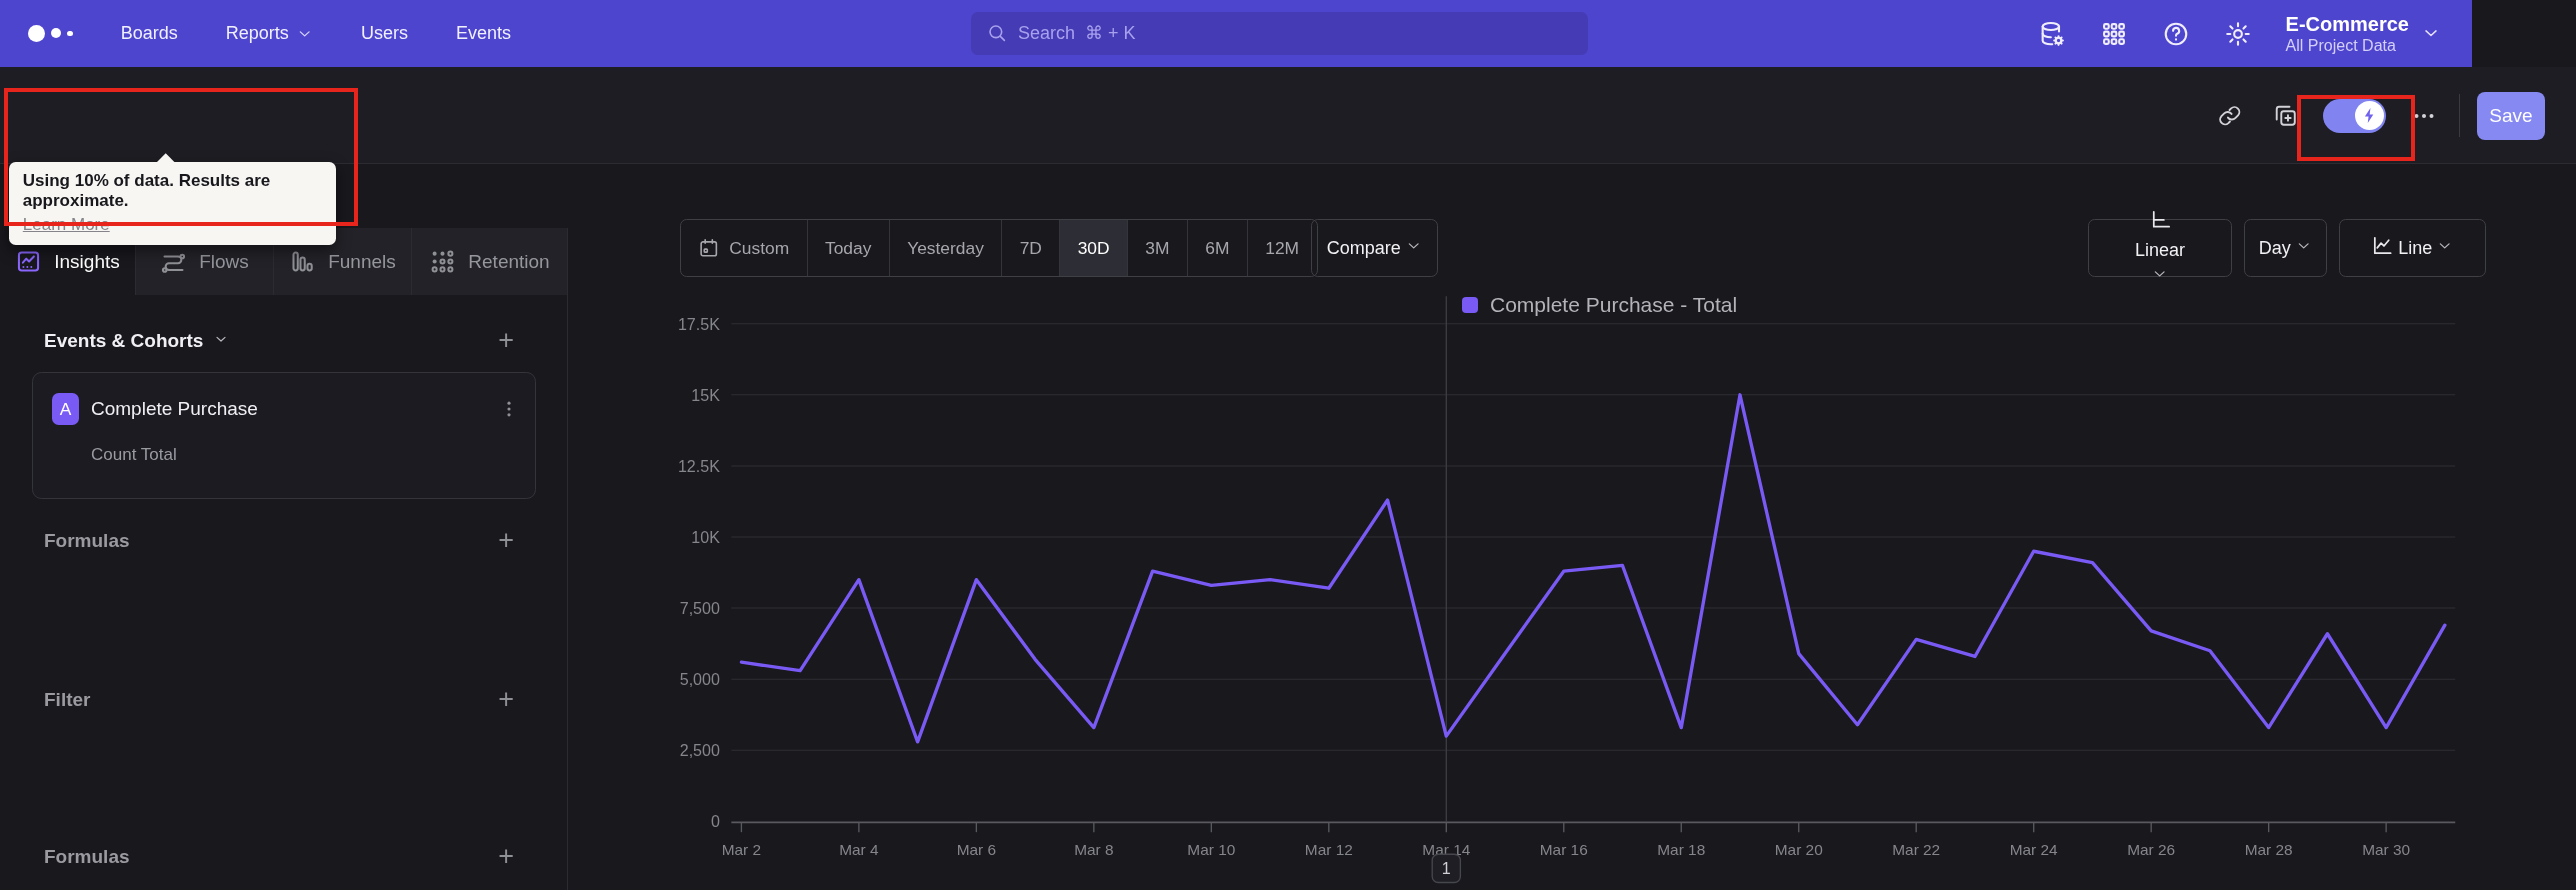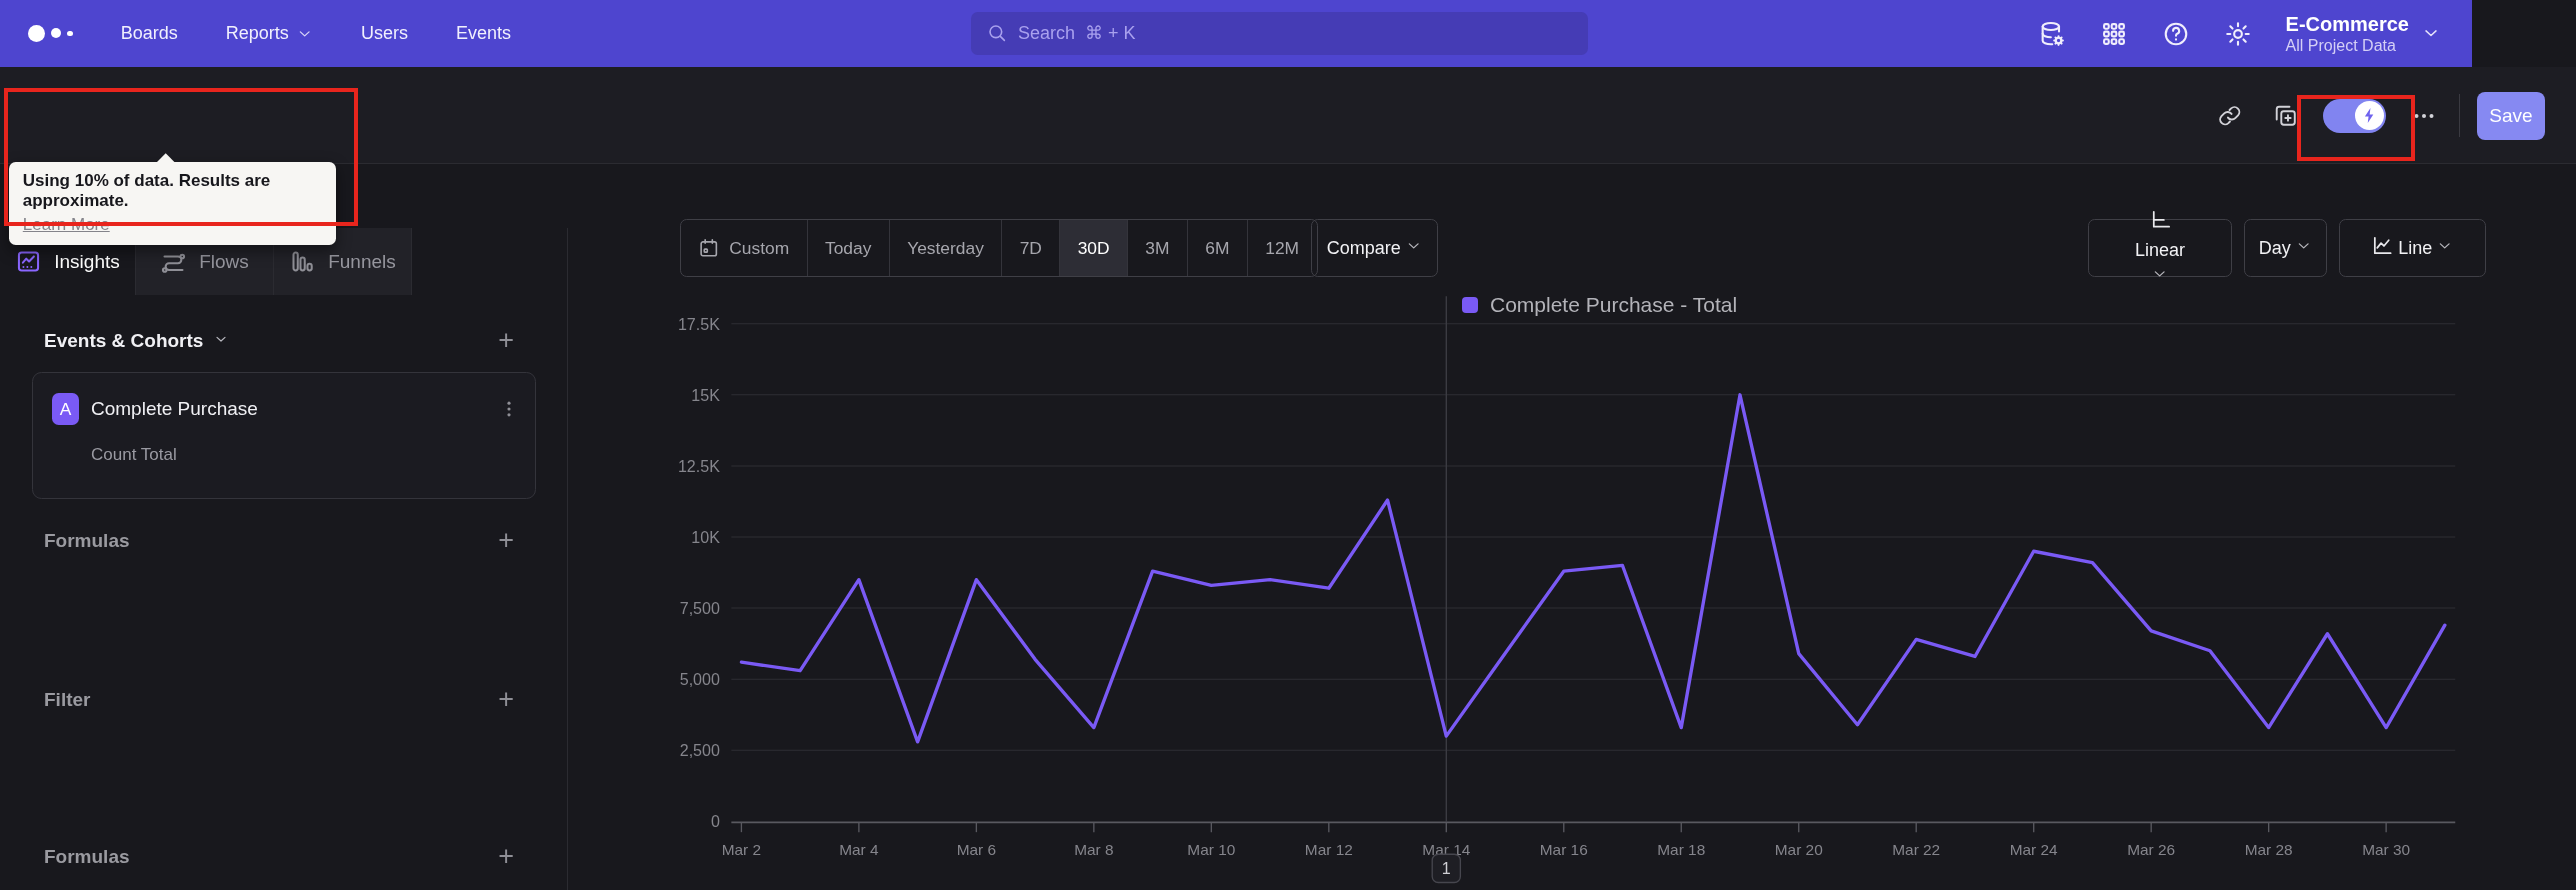--- a/index.html
+++ b/index.html
@@ -240,20 +240,34 @@
         </svg>
         <span>Flows</span>
       </div>
       <div class="tab" style="width: 138px;">
         <svg class="icn" width="27" height="27" viewBox="0 0 24 24" fill="none" stroke="currentColor" stroke-width="1.8" stroke-linecap="round" stroke-linejoin="round">
           <rect x="4" y="4" width="3.8" height="16" rx="1.9"></rect>
           <rect x="10.2" y="8.5" width="3.8" height="11.5" rx="1.9"></rect>
           <rect x="16.4" y="14" width="3.8" height="6" rx="1.9"></rect>
         </svg>
         <span>Funnels</span>
+      </div>
+      <div class="tab" style="width: 156px;">
+        <svg class="icn" width="27" height="27" viewBox="0 0 24 24" fill="none" stroke="currentColor" stroke-width="1.8" stroke-linecap="round" stroke-linejoin="round">
+          <circle cx="5" cy="5" r="1.8" fill="currentColor" stroke="none"></circle>
+          <circle cx="12" cy="5" r="1.8" fill="currentColor" stroke="none"></circle>
+          <circle cx="19" cy="5" r="1.8"></circle>
+          <circle cx="5" cy="12" r="1.8" fill="currentColor" stroke="none"></circle>
+          <circle cx="12" cy="12" r="1.8"></circle>
+          <circle cx="19" cy="12" r="1.8"></circle>
+          <circle cx="5" cy="19" r="1.8"></circle>
+          <circle cx="12" cy="19" r="1.8"></circle>
+          <circle cx="19" cy="19" r="1.8"></circle>
+        </svg>
+        <span>Retention</span>
       </div>
     </div>
   <div class="sidebar-border"></div>
 
   <div class="side-section" style="top:327px;">
     <span class="side-head">
       <span>Events &amp; Cohorts</span>
       <span id="ec-chev"><svg class="icn" width="16" height="16" viewBox="0 0 24 24" fill="none" stroke="currentColor" stroke-width="1.8" stroke-linecap="round" stroke-linejoin="round">
             <polyline points="6 9.5 12 15 18 9.5"></polyline>
           </svg></span>

